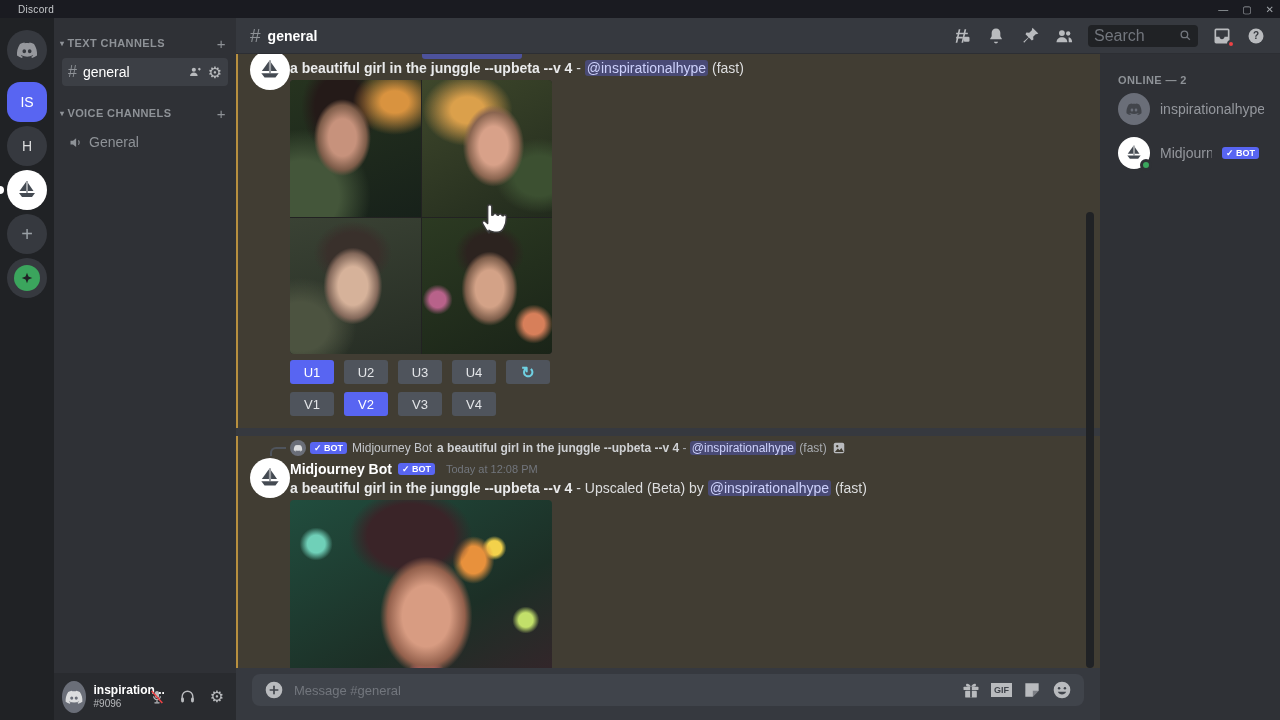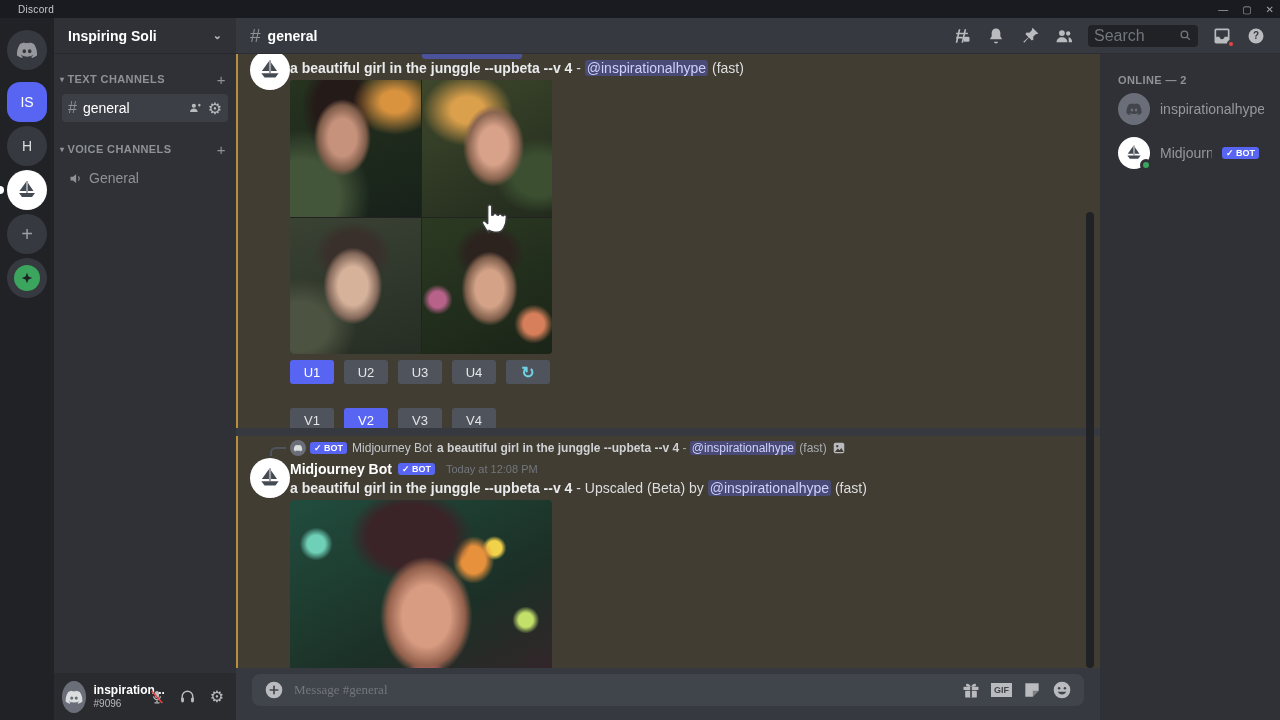--- a/index.html
+++ b/index.html
@@ -95,21 +95,21 @@
       radial-gradient(56px 46px at 48% 26%, #39302b 0 45%, rgba(0,0,0,0) 70%),
       radial-gradient(80px 70px at 8% 80%, #4c5340 0 35%, rgba(0,0,0,0) 70%),
       linear-gradient(165deg, #3a4234, #262d24); }
   .tile.t4 { background:
       radial-gradient(44px 58px at 52% 52%, #d3a287 0 32%, #7e5e4b 54%, rgba(0,0,0,0) 64%),
       radial-gradient(50px 42px at 52% 26%, #2c231f 0 45%, rgba(0,0,0,0) 70%),
       radial-gradient(26px 26px at 86% 78%, #d77f5a 0 40%, rgba(0,0,0,0) 75%),
       radial-gradient(20px 20px at 12% 60%, #b8628a 0 40%, rgba(0,0,0,0) 75%),
       linear-gradient(155deg, #2c3a22, #1a2418); }
   .btn-row { position:absolute; left:52px; display:flex; gap:10px;align-items:center; }
-  .row1 { top:306px; } .row2 { top:338px;margin-top:16px; }
+  .row1 { top:306px; } .row2 { top:338px; }
   .mj-btn { width:44px; height:24px; border-radius:3px; background:#4f545c; color:#e3e5e8; font-size:13px;
     display:flex; align-items:center; justify-content:center; }
   .mj-btn.selected { background:#5865f2; color:#fff; }
   .mj-btn.reroll { color:#6fd1e3; font-size:16px; font-weight:bold; }
   .gap-band { position:absolute; left:0; right:0; top:374px; height:8px; background:#36393f; }
 
   
   .reply-line { position:absolute; left:0; right:0; top:4px; height:16px; font-size:12px; color:#b9bbbe; white-space:nowrap;
     display:flex; align-items:center; }
   .reply-spine { width:16px; height:9px; margin-left:32px; border-left:2px solid #4f545c; border-top:2px solid #4f545c; border-top-left-radius:6px; align-self:flex-end; }
@@ -131,21 +131,21 @@
       radial-gradient(22px 22px at 10% 22%, #6fd0b8 0 40%, rgba(0,0,0,0) 75%),
       radial-gradient(18px 18px at 90% 60%, #c2e06a 0 40%, rgba(0,0,0,0) 75%),
       radial-gradient(26px 20px at 52% 86%, #c0506a 0 35%, rgba(0,0,0,0) 70%),
       linear-gradient(150deg, #214d3e, #1c2f26 60%, #39232b); }
   .scroll-thumb { position:absolute; right:6px; top:158px; width:8px; height:456px; border-radius:4px; background:#202225; }
 
   
   .composer-wrap { position:absolute; left:236px; right:180px; bottom:0; height:52px; background:#36393f; }
   .composer { position:absolute; left:16px; right:16px; top:6px; height:32px; background:#40444b; border-radius:8px;
     display:flex; align-items:center; padding:0 12px; }
-  .composer input { flex:1; background:transparent; border:none; outline:none; color:#e5e5e5; font-size:13px; font-family:Liberation Serif, serif; }
+  .composer input { flex:1; background:transparent; border:none; outline:none; color:#e5e5e5; font-size:13px; font-family:Liberation Sans, sans-serif; }
   .composer input::placeholder { color:#72767d; }
   .composer-icons { display:flex; align-items:center; gap:10px; color:#b9bbbe; }
   .gif-pill { background:#b9bbbe; color:#40444b; border-radius:0; font-size:9px; font-weight:bold; padding:2px 3px; }
 
   
   .members { position:absolute; right:0; top:54px; bottom:0; width:180px; background:#2f3136; padding:20px 8px 0 10px; }
   .members-header { color:#8e9297; font-size:11px; font-weight:bold; letter-spacing:.4px; margin-left:8px; }
   .member-row { display:flex; align-items:center; gap:10px; height:42px; padding:0 8px; border-radius:4px; margin-top:2px; }
   .member-avatar { position:relative; width:32px; height:32px; border-radius:50%; background:#6a6e78; display:flex; align-items:center; justify-content:center; flex:none; }
   .member-avatar.white { background:#fff; }
@@ -204,24 +204,20 @@
     <div class="rail-item explore">
       <div class="explore-inner">
         <svg width="14" height="14" viewBox="0 0 24 24">
             <path fill="#202225" d="M12 3l2.5 6.5L21 12l-6.5 2.5L12 21l-2.5-6.5L3 12l6.5-2.5z"></path>
           </svg>
       </div>
     </div>
   </div>
 
   <div class="channels">
-    <div class="guild-header">
-      <span>Inspiring Soli</span>
-      <span class="chev">⌄</span>
-    </div>
     <div class="section sec-text">
       <span class="caret">▾</span>
       <span>TEXT CHANNELS</span>
       <span class="plus">+</span>
     </div>
     <div class="channel-row active">
       <span class="hash">#</span>
       <span>general</span>
       <span class="c-icons">
         <span>

